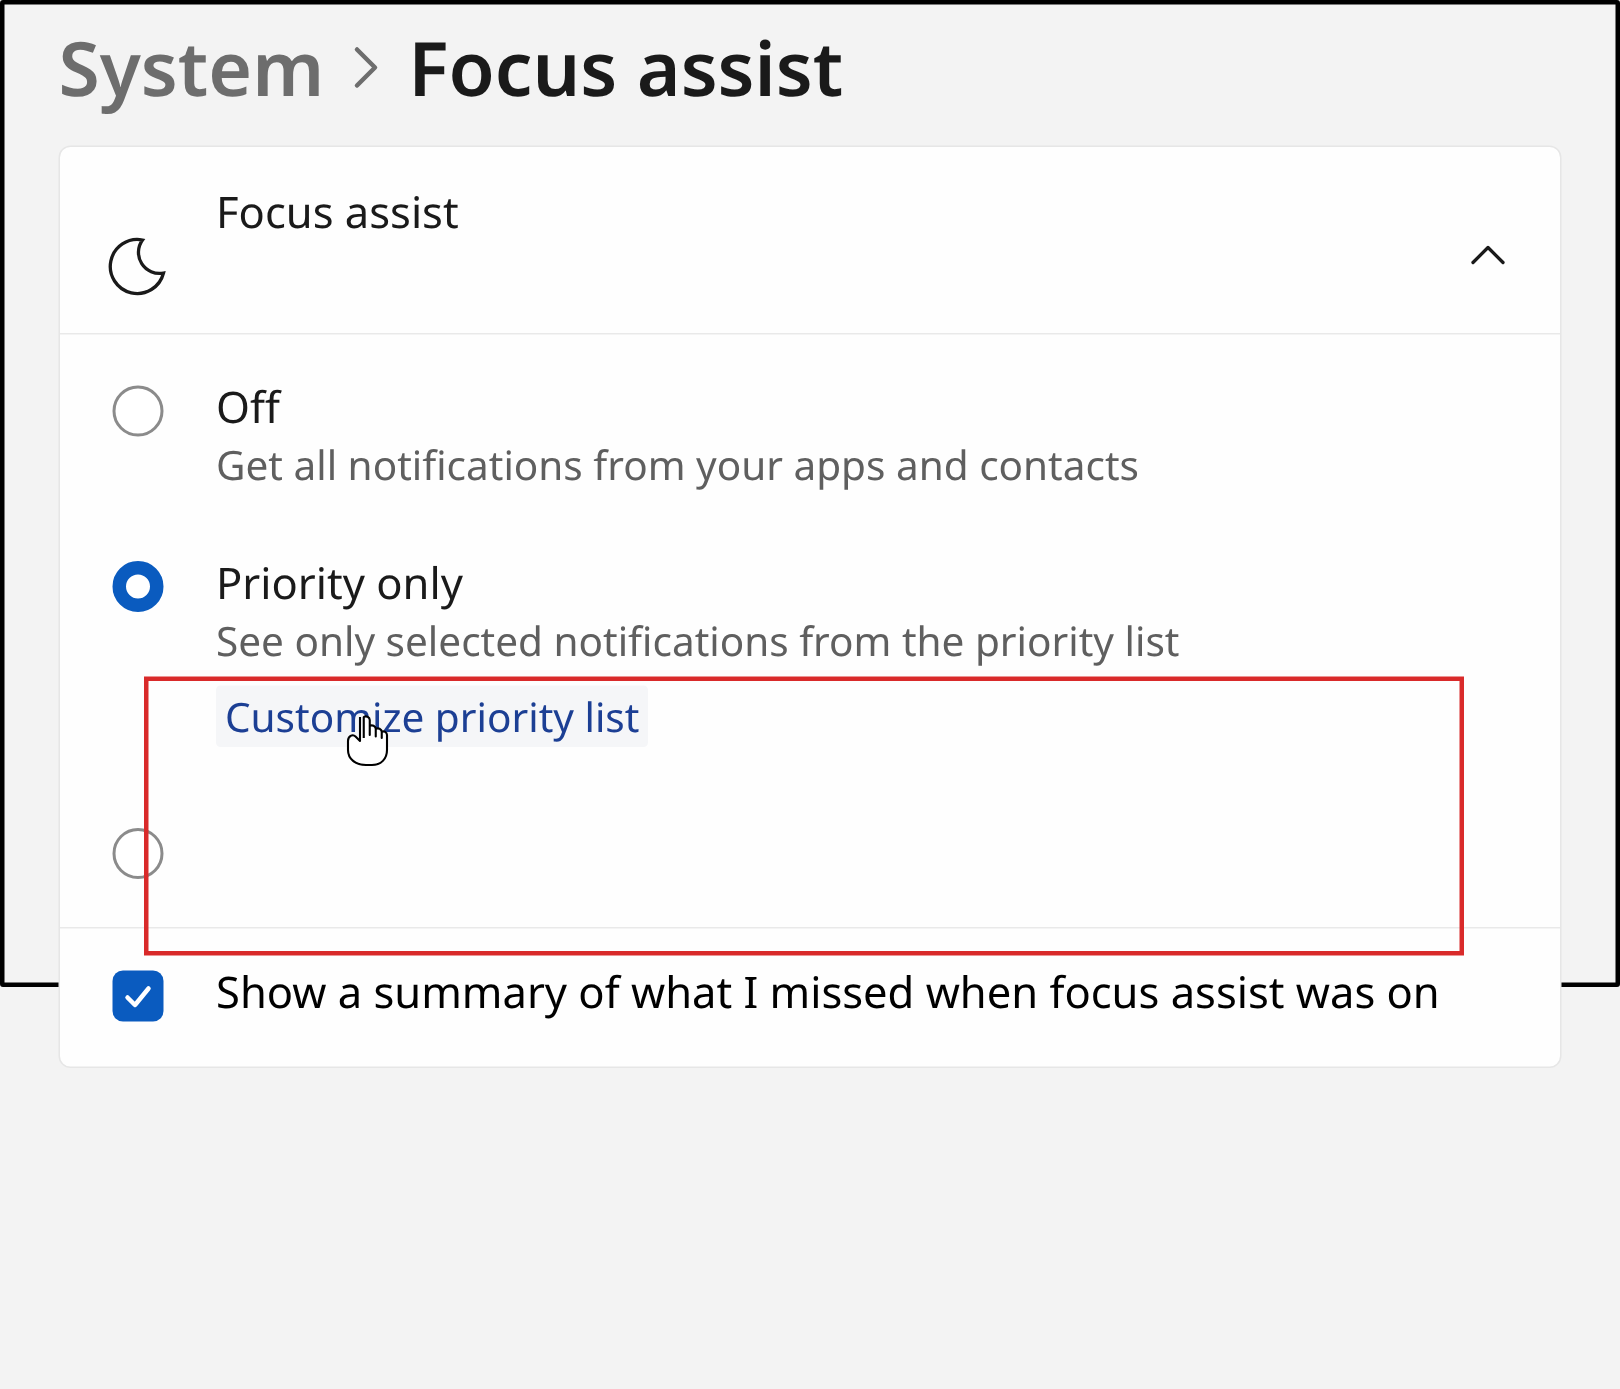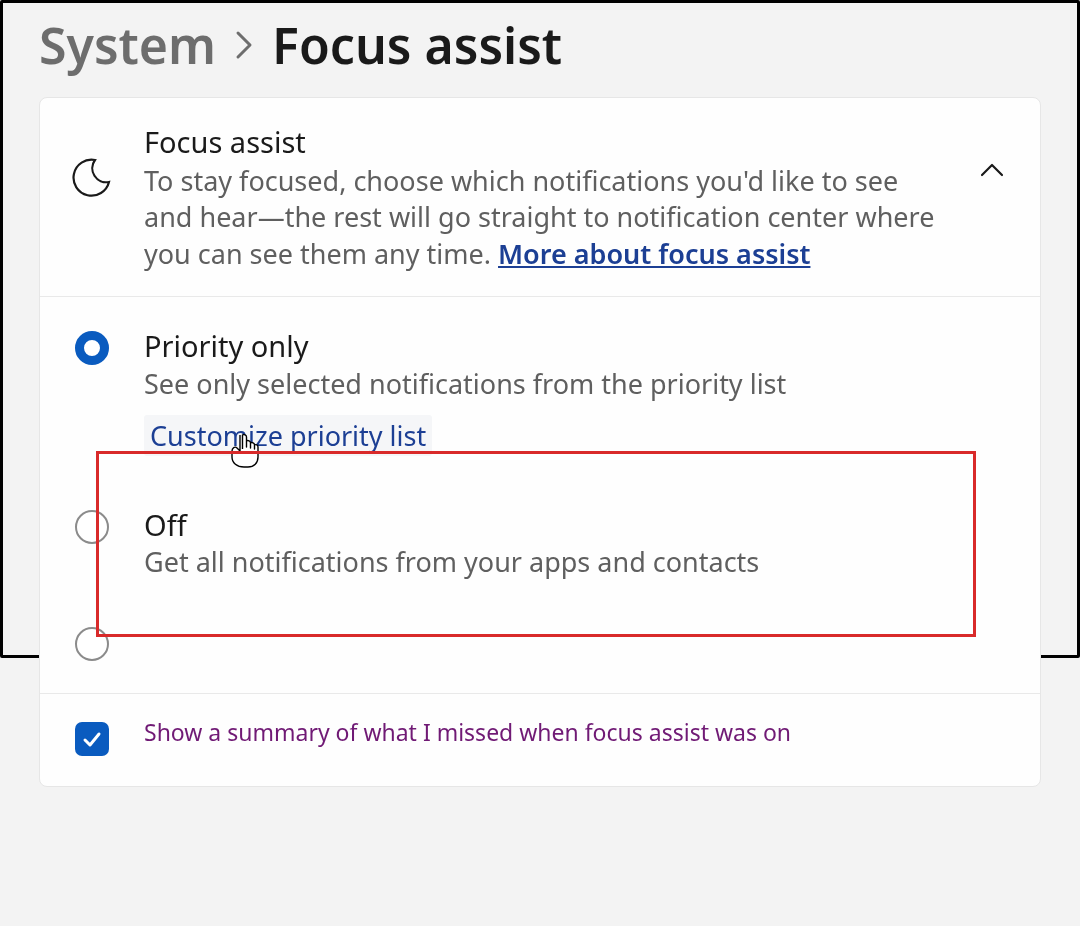--- a/index.html
+++ b/index.html
@@ -163,22 +163,22 @@
     width: 34px;
     height: 34px;
     border-radius: 7px;
     background: #0a5bbf;
     display: flex;
     align-items: center;
     justify-content: center;
   }
   .summary-text {
     flex: 1;
-    font-size: 23px;
-    color: #701a75;
+    font-size: 29px;
+    color: #000000;
     line-height: 1.3;
   }
   .cursor {
     position: absolute;
     pointer-events: none;
   }
 </style>
 </head>
 <body>
 
@@ -197,32 +197,39 @@
   <div class="card" style="position:relative;">
 
     <div class="section-header">
       <div class="header-icon">
         <svg width="42" height="42" viewBox="0 0 42 42">
           <path d="M24 4 A18 18 0 1 0 38 26 A14 14 0 0 1 24 4 Z" fill="none" stroke="#1a1a1a" stroke-width="2.2"></path>
         </svg>
       </div>
       <div class="header-text">
         <div class="header-title">Focus assist</div>
-        <div class="header-desc">
-          <span>To stay focused, choose which notifications you'd like to see and hear—the rest will go straight to notification center where you can see them any time.  </span><a href="#" class="inline-link">More about focus assist</a>
-        </div>
       </div>
       <div class="chevron-box">
         <svg width="26" height="16" viewBox="0 0 26 16">
             <path d="M3 13 L13 3 L23 13" stroke="#1a1a1a" stroke-width="2.2" fill="none" stroke-linecap="round" stroke-linejoin="round"></path>
           </svg>
       </div>
     </div>
 
     <div class="options">
+
+      <div class="option-row">
+        <div class="option-bullet">
+          <div class="radio"></div>
+        </div>
+        <div class="option-text">
+          <div class="opt-title">Off</div>
+          <div class="opt-desc">Get all notifications from your apps and contacts</div>
+        </div>
+      </div>
 
       <div class="option-row" style="padding-bottom:30px;">
         <div class="option-bullet">
           <div class="radio selected"></div>
         </div>
         <div class="option-text" style="position:relative;">
           <div class="opt-title">Priority only</div>
           <div class="opt-desc">See only selected notifications from the priority list</div>
           <span class="sub-link">Customize priority list</span>
           <span class="cursor" style="left:86px; top:104px;">
@@ -231,30 +238,20 @@
             </svg>
           </span>
         </div>
       </div>
 
       <div class="option-row">
         <div class="option-bullet">
           <div class="radio"></div>
         </div>
         <div class="option-text">
-          <div class="opt-title">Off</div>
-          <div class="opt-desc">Get all notifications from your apps and contacts</div>
-        </div>
-      </div>
-
-      <div class="option-row">
-        <div class="option-bullet">
-          <div class="radio"></div>
-        </div>
-        <div class="option-text">
         </div>
       </div>
 
     </div>
 
     <div class="summary-section">
       <div class="check-col">
         <div class="checkbox">
           <svg width="22" height="22" viewBox="0 0 22 22">
             <path d="M4 12 L9 17 L18 6" stroke="#fff" stroke-width="3" fill="none" stroke-linecap="round" stroke-linejoin="round"></path>

